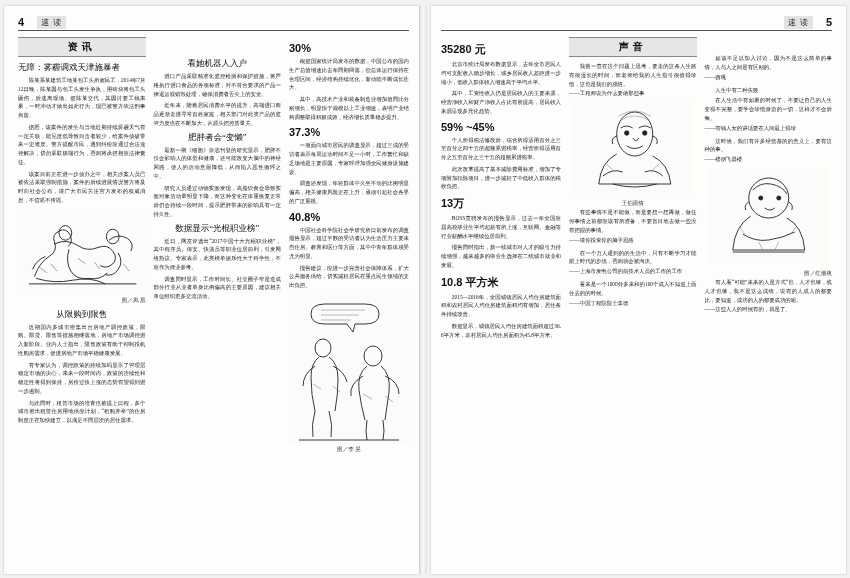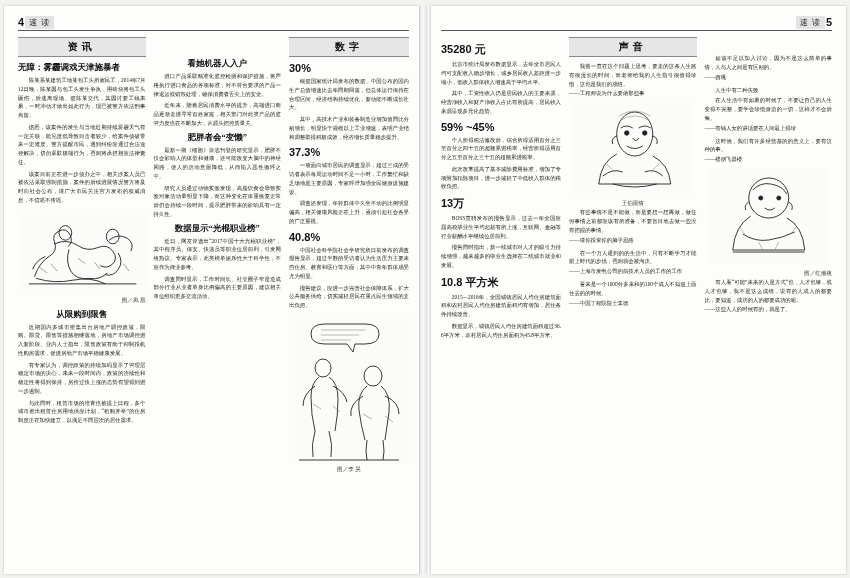--- a/index.html
+++ b/index.html
@@ -58,21 +58,21 @@
     font-family: "Liberation Sans", sans-serif;
     font-size: 11px;
     font-weight: bold;
     color: #111;
   }
   .hdr-label {
     font-size: 8px;
     color: #222;
     background: #e3e3e3;
     padding: 1px 4px;
-    margin: 0 1px;
+    margin: 0 13px;
     letter-spacing: 1px;
   }
   .cols {
     display: flex;
     gap: 8px;
     height: 536px;
   }
   .col {
     flex: 1;
     min-width: 0;
@@ -86,21 +86,21 @@
     font-size: 10px;
     letter-spacing: 4px;
     padding: 2px 7px;
     margin-bottom: 5px;
     font-weight: bold;
     color: #111;
   }
   .art-title {
     text-align: center;
     font-size: 8.5px;
-    font-weight: bold;
+    font-weight: normal;
     margin: 4px 0 3px 0;
     color: #111;
     line-height: 1.3;
   }
   .art-title.lead {
     text-align: justify;
   }
   .big-num {
     text-align: left;
     font-family: "Liberation Sans", sans-serif;
@@ -213,21 +213,20 @@
         <div class="art-title">肥胖者会“变懒”</div>
         <p class="body">最新一期《细胞》杂志刊登的研究显示，肥胖不仅会影响人的体型和健康，还可能改变大脑中的神经回路，使人的活动意愿降低，从而陷入恶性循环之中。</p>
         <p class="body">研究人员通过动物实验发现，高脂饮食会导致实验对象活动量明显下降，而这种变化在体重恢复正常后仍会持续一段时间，提示肥胖带来的影响具有一定持久性。</p>
 
         <div class="art-title">数据显示“光棍职业榜”</div>
         <p class="body">近日，网友评选出“2017中国十大光棍职业榜”，其中程序员、保安、快递员等职业位居前列，引发网络热议。专家表示，此类榜单娱乐性大于科学性，不应作为择业参考。</p>
         <p class="body">调查同时显示，工作时间长、社交圈子窄是造成部分行业从业者单身比例偏高的主要原因，建议相关单位组织更多交流活动。</p>
       </div>
 
       <div class="col narrow">
-        <div class="section-title">数字</div>
 
         <div class="big-num">30%</div>
         <p class="body">根据国家统计局发布的数据，中国公布的国内生产总值增速比去年同期回落，但总体运行保持在合理区间，经济结构持续优化，新动能不断成长壮大。</p>
         <p class="body">其中，高技术产业和装备制造业增加值同比分别增长，明显快于规模以上工业增速，表明产业结构调整取得积极成效，经济增长质量稳步提升。</p>
 
         <div class="big-num">37.3%</div>
         <p class="body">一项面向城市居民的调查显示，超过三成的受访者表示每周运动时间不足一小时，工作繁忙和缺乏场地是主要原因，专家呼吁加强全民健身设施建设。</p>
         <p class="body">调查还发现，年轻群体中久坐不动的比例明显偏高，相关健康风险正在上升，亟须引起社会各界的广泛重视。</p>
 
         <div class="big-num">40.8%</div>

